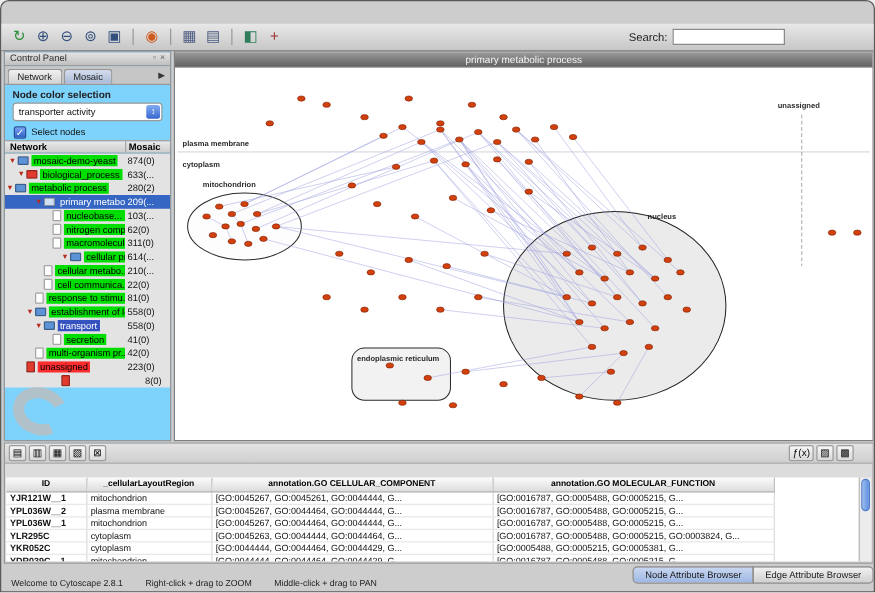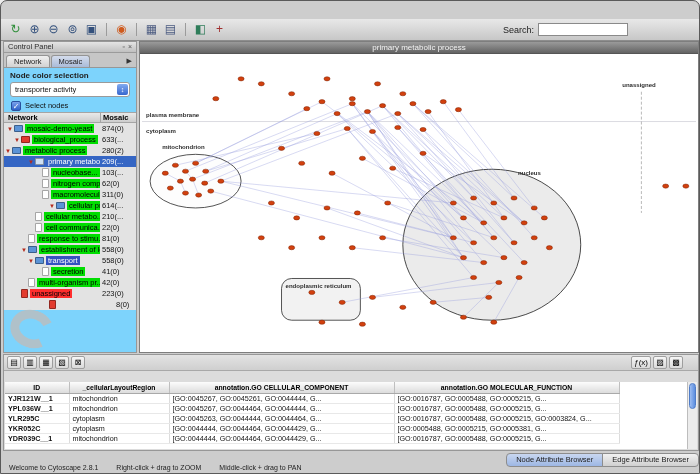--- a/index.html
+++ b/index.html
@@ -423,20 +423,26 @@
             </tr>
           </thead>
         <tbody>
             <tr>
               <td class="id">YJR121W__1</td>
               <td>mitochondrion</td>
               <td>[GO:0045267, GO:0045261, GO:0044444, G...</td>
               <td>[GO:0016787, GO:0005488, GO:0005215, G...</td>
             </tr>
             <tr>
+              <td class="id">YPL036W__2</td>
+              <td>plasma membrane</td>
+              <td>[GO:0045267, GO:0044464, GO:0044444, G...</td>
+              <td>[GO:0016787, GO:0005488, GO:0005215, G...</td>
+            </tr>
+            <tr>
               <td class="id">YPL036W__1</td>
               <td>mitochondrion</td>
               <td>[GO:0045267, GO:0044464, GO:0044444, G...</td>
               <td>[GO:0016787, GO:0005488, GO:0005215, G...</td>
             </tr>
             <tr>
               <td class="id">YLR295C</td>
               <td>cytoplasm</td>
               <td>[GO:0045263, GO:0044444, GO:0044464, G...</td>
               <td>[GO:0016787, GO:0005488, GO:0005215, GO:0003824, G...</td>

